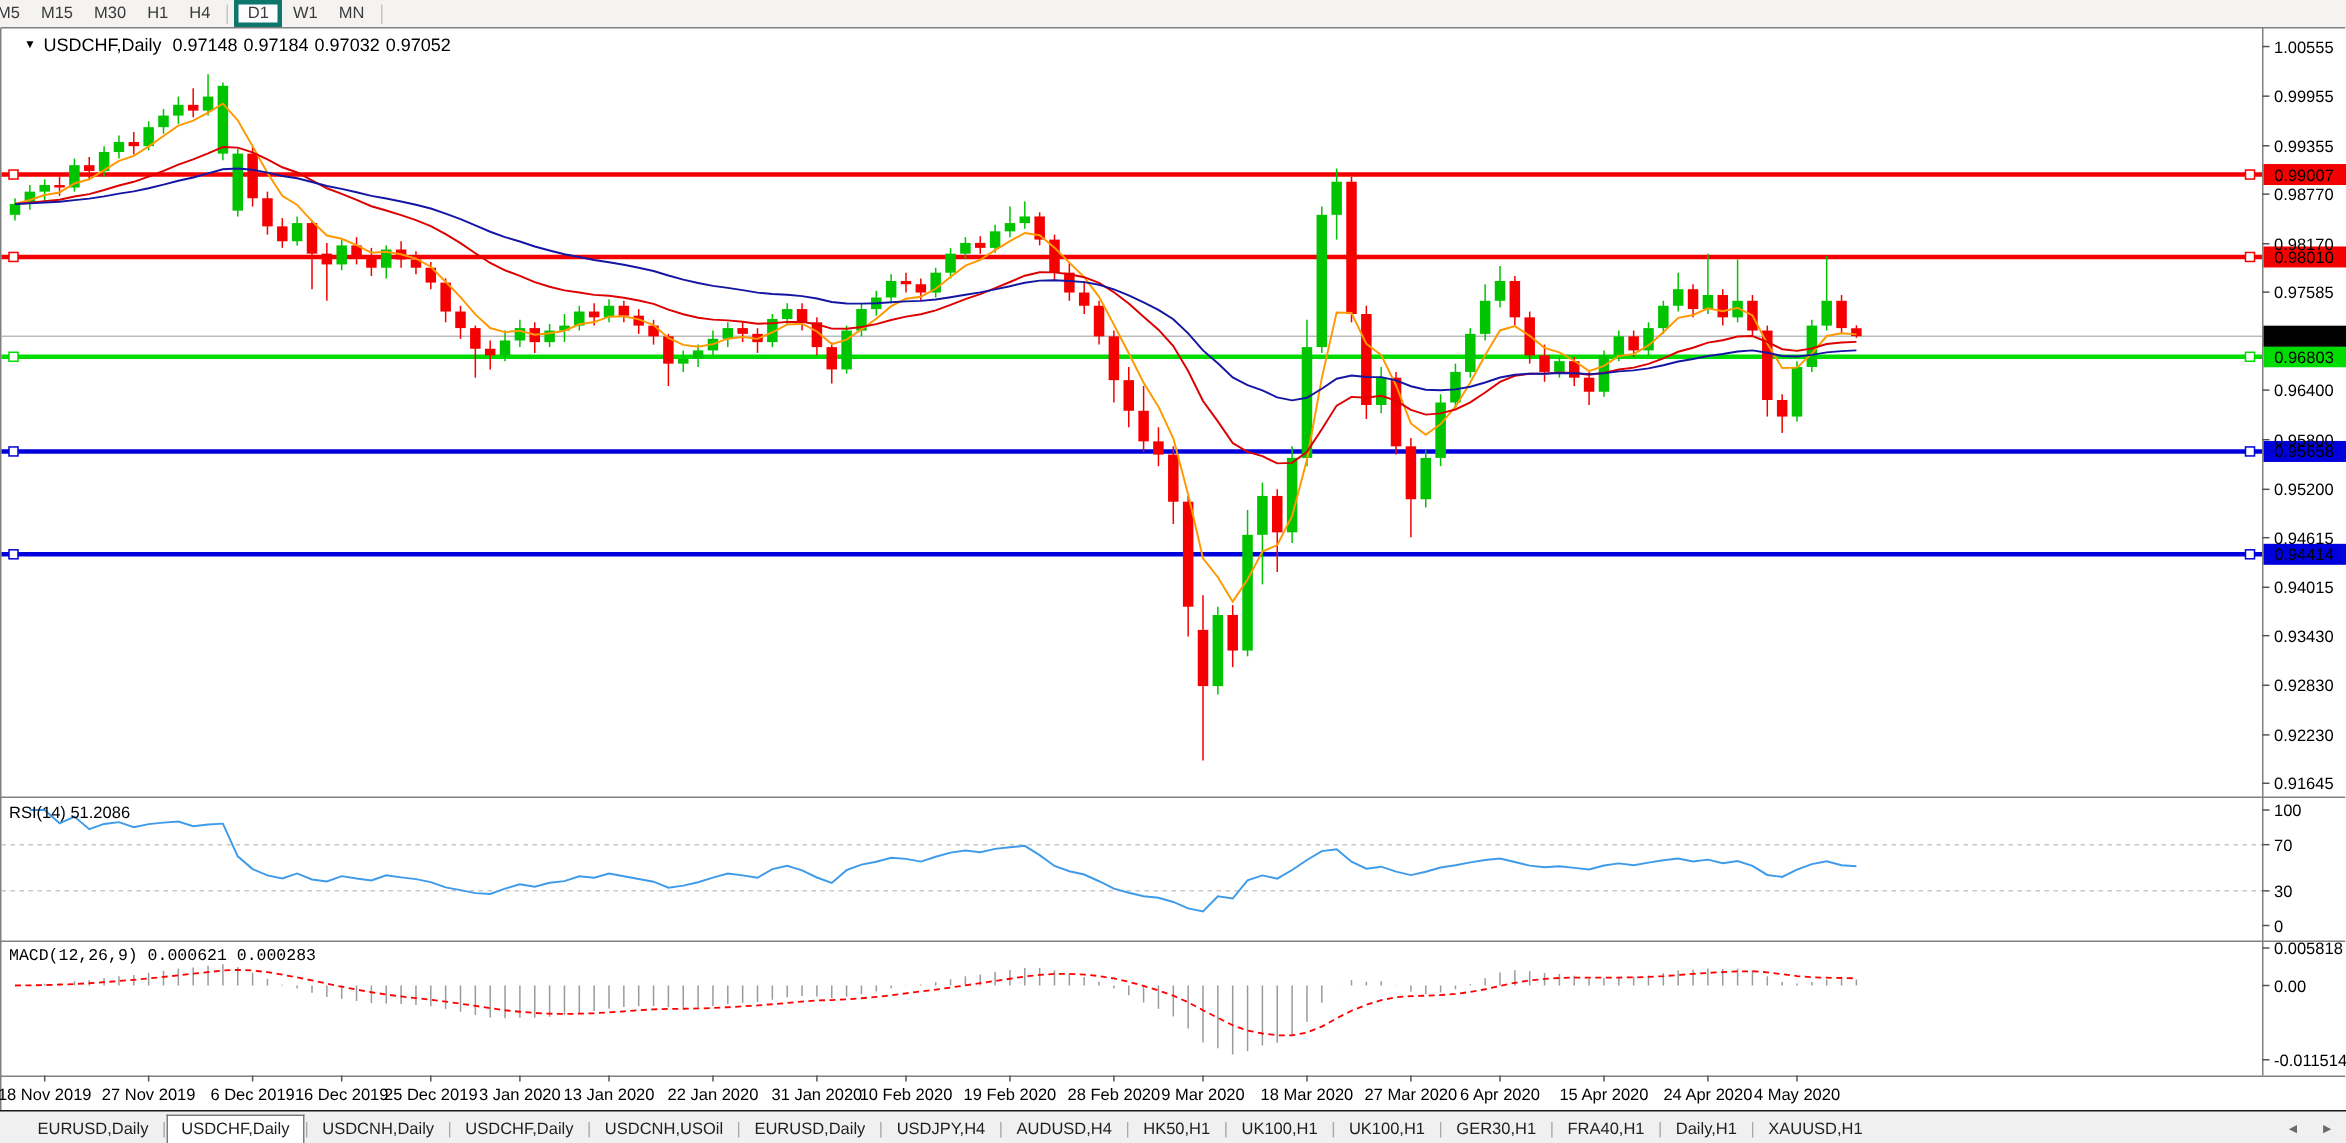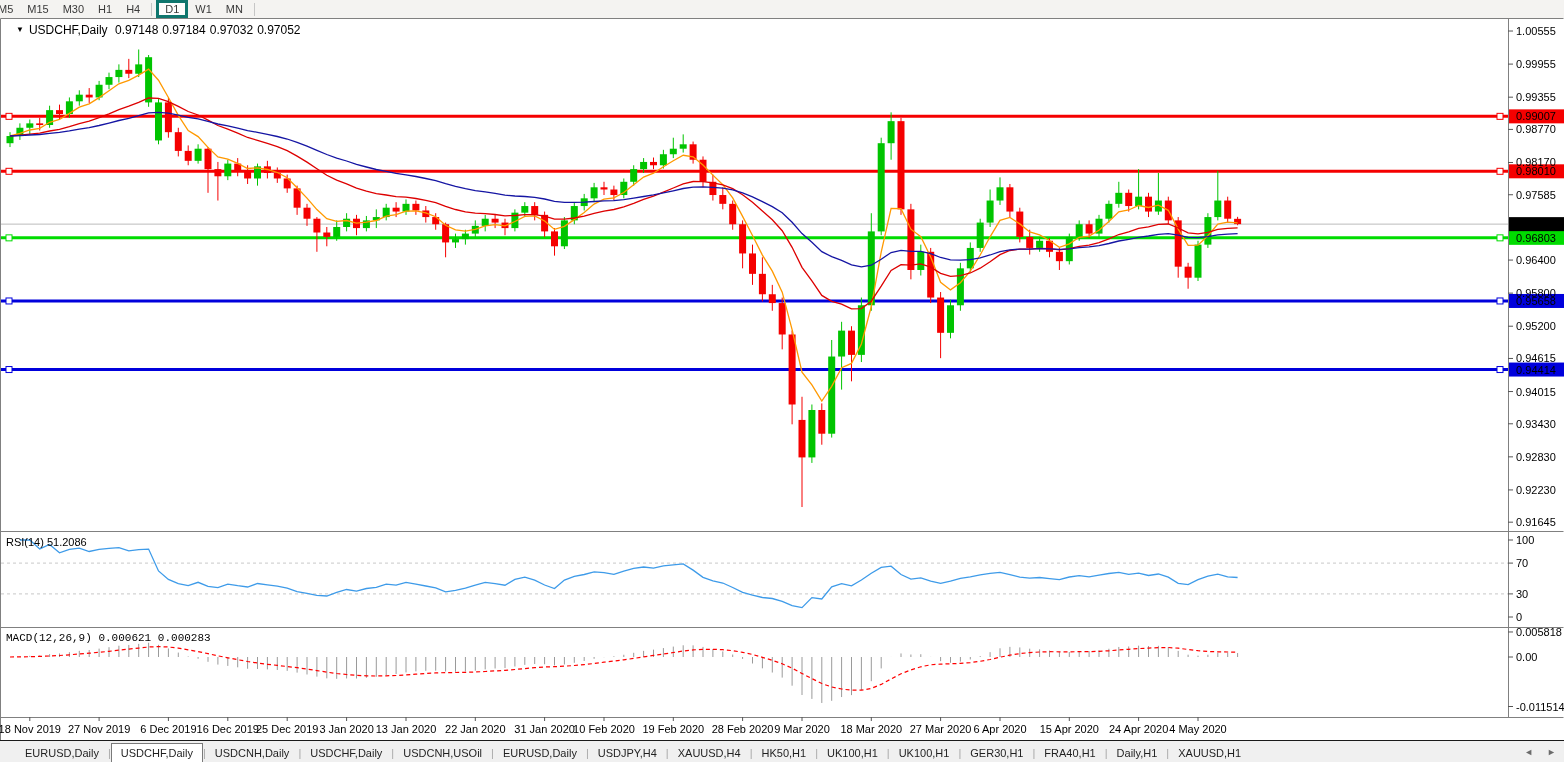--- a/index.html
+++ b/index.html
@@ -581,21 +581,21 @@
       <span class="tab">USDCNH,Daily</span>
       <span class="tab-sep">|</span>
       <span class="tab">USDCHF,Daily</span>
       <span class="tab-sep">|</span>
       <span class="tab">USDCNH,USOil</span>
       <span class="tab-sep">|</span>
       <span class="tab">EURUSD,Daily</span>
       <span class="tab-sep">|</span>
       <span class="tab">USDJPY,H4</span>
       <span class="tab-sep">|</span>
-      <span class="tab">XAUUSD,H4</span>
+      <span class="tab">AUDUSD,H4</span>
       <span class="tab-sep">|</span>
       <span class="tab">HK50,H1</span>
       <span class="tab-sep">|</span>
       <span class="tab">UK100,H1</span>
       <span class="tab-sep">|</span>
       <span class="tab">UK100,H1</span>
       <span class="tab-sep">|</span>
       <span class="tab">GER30,H1</span>
       <span class="tab-sep">|</span>
       <span class="tab">FRA40,H1</span>

